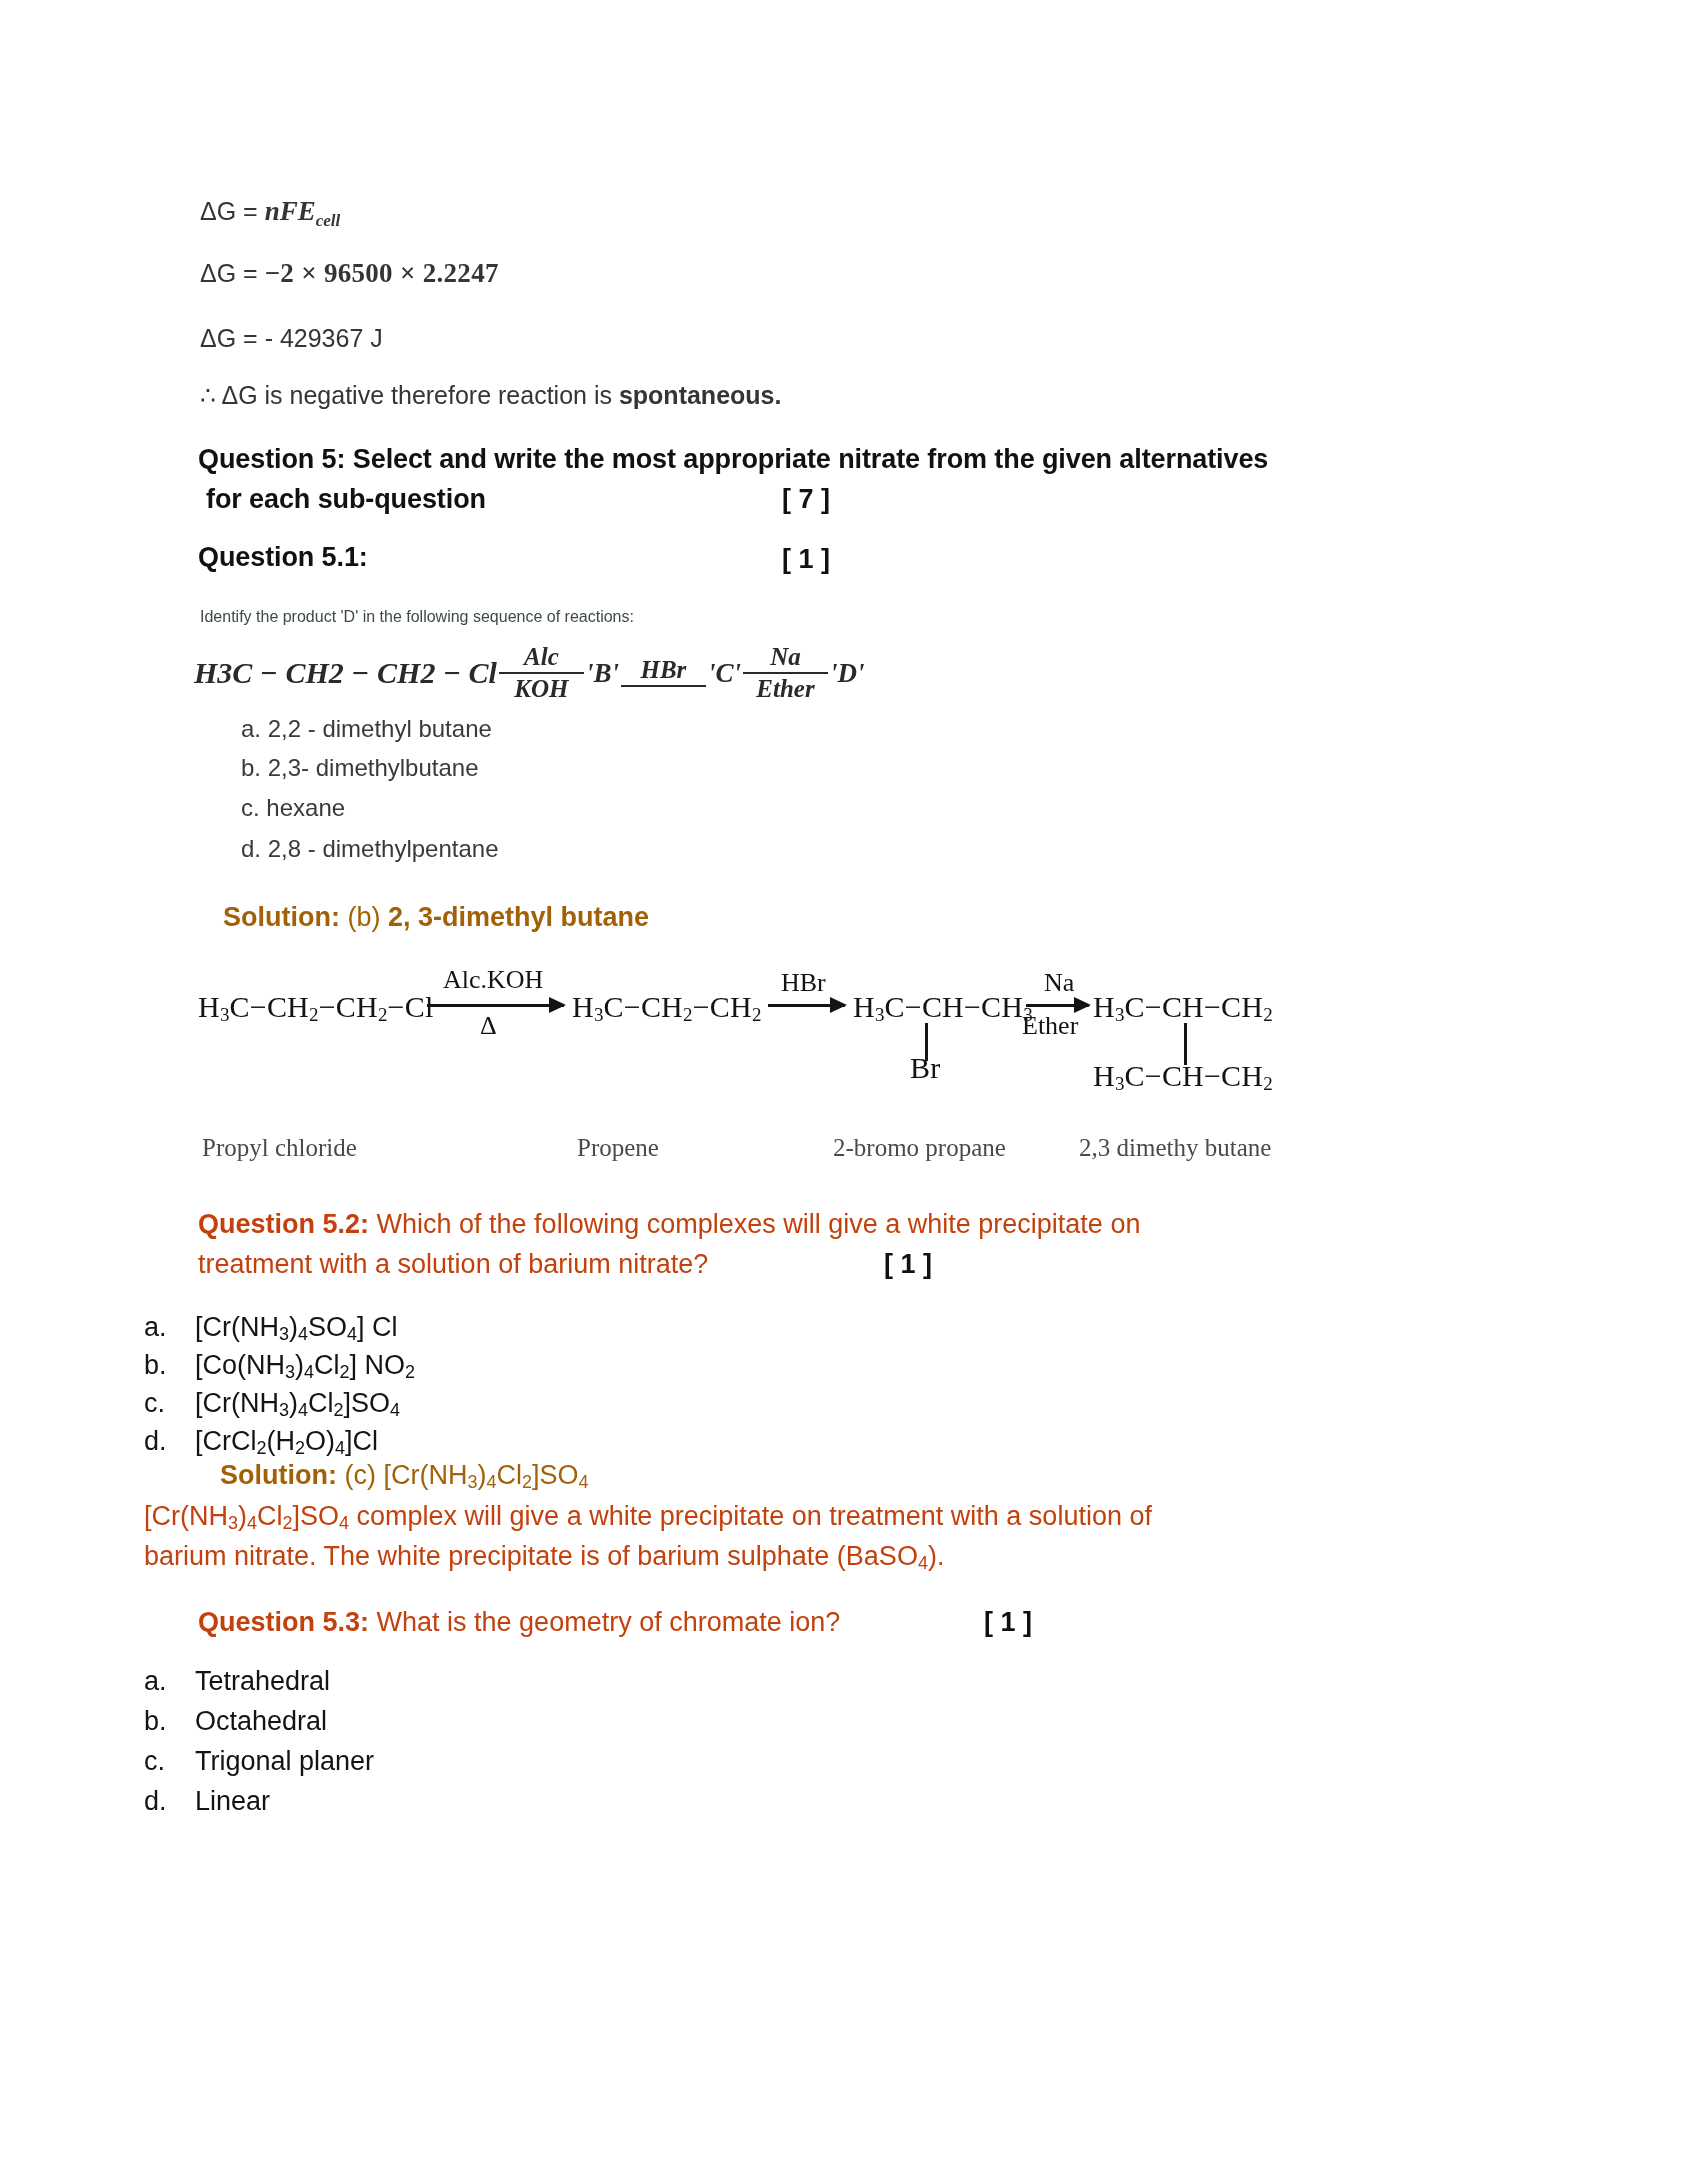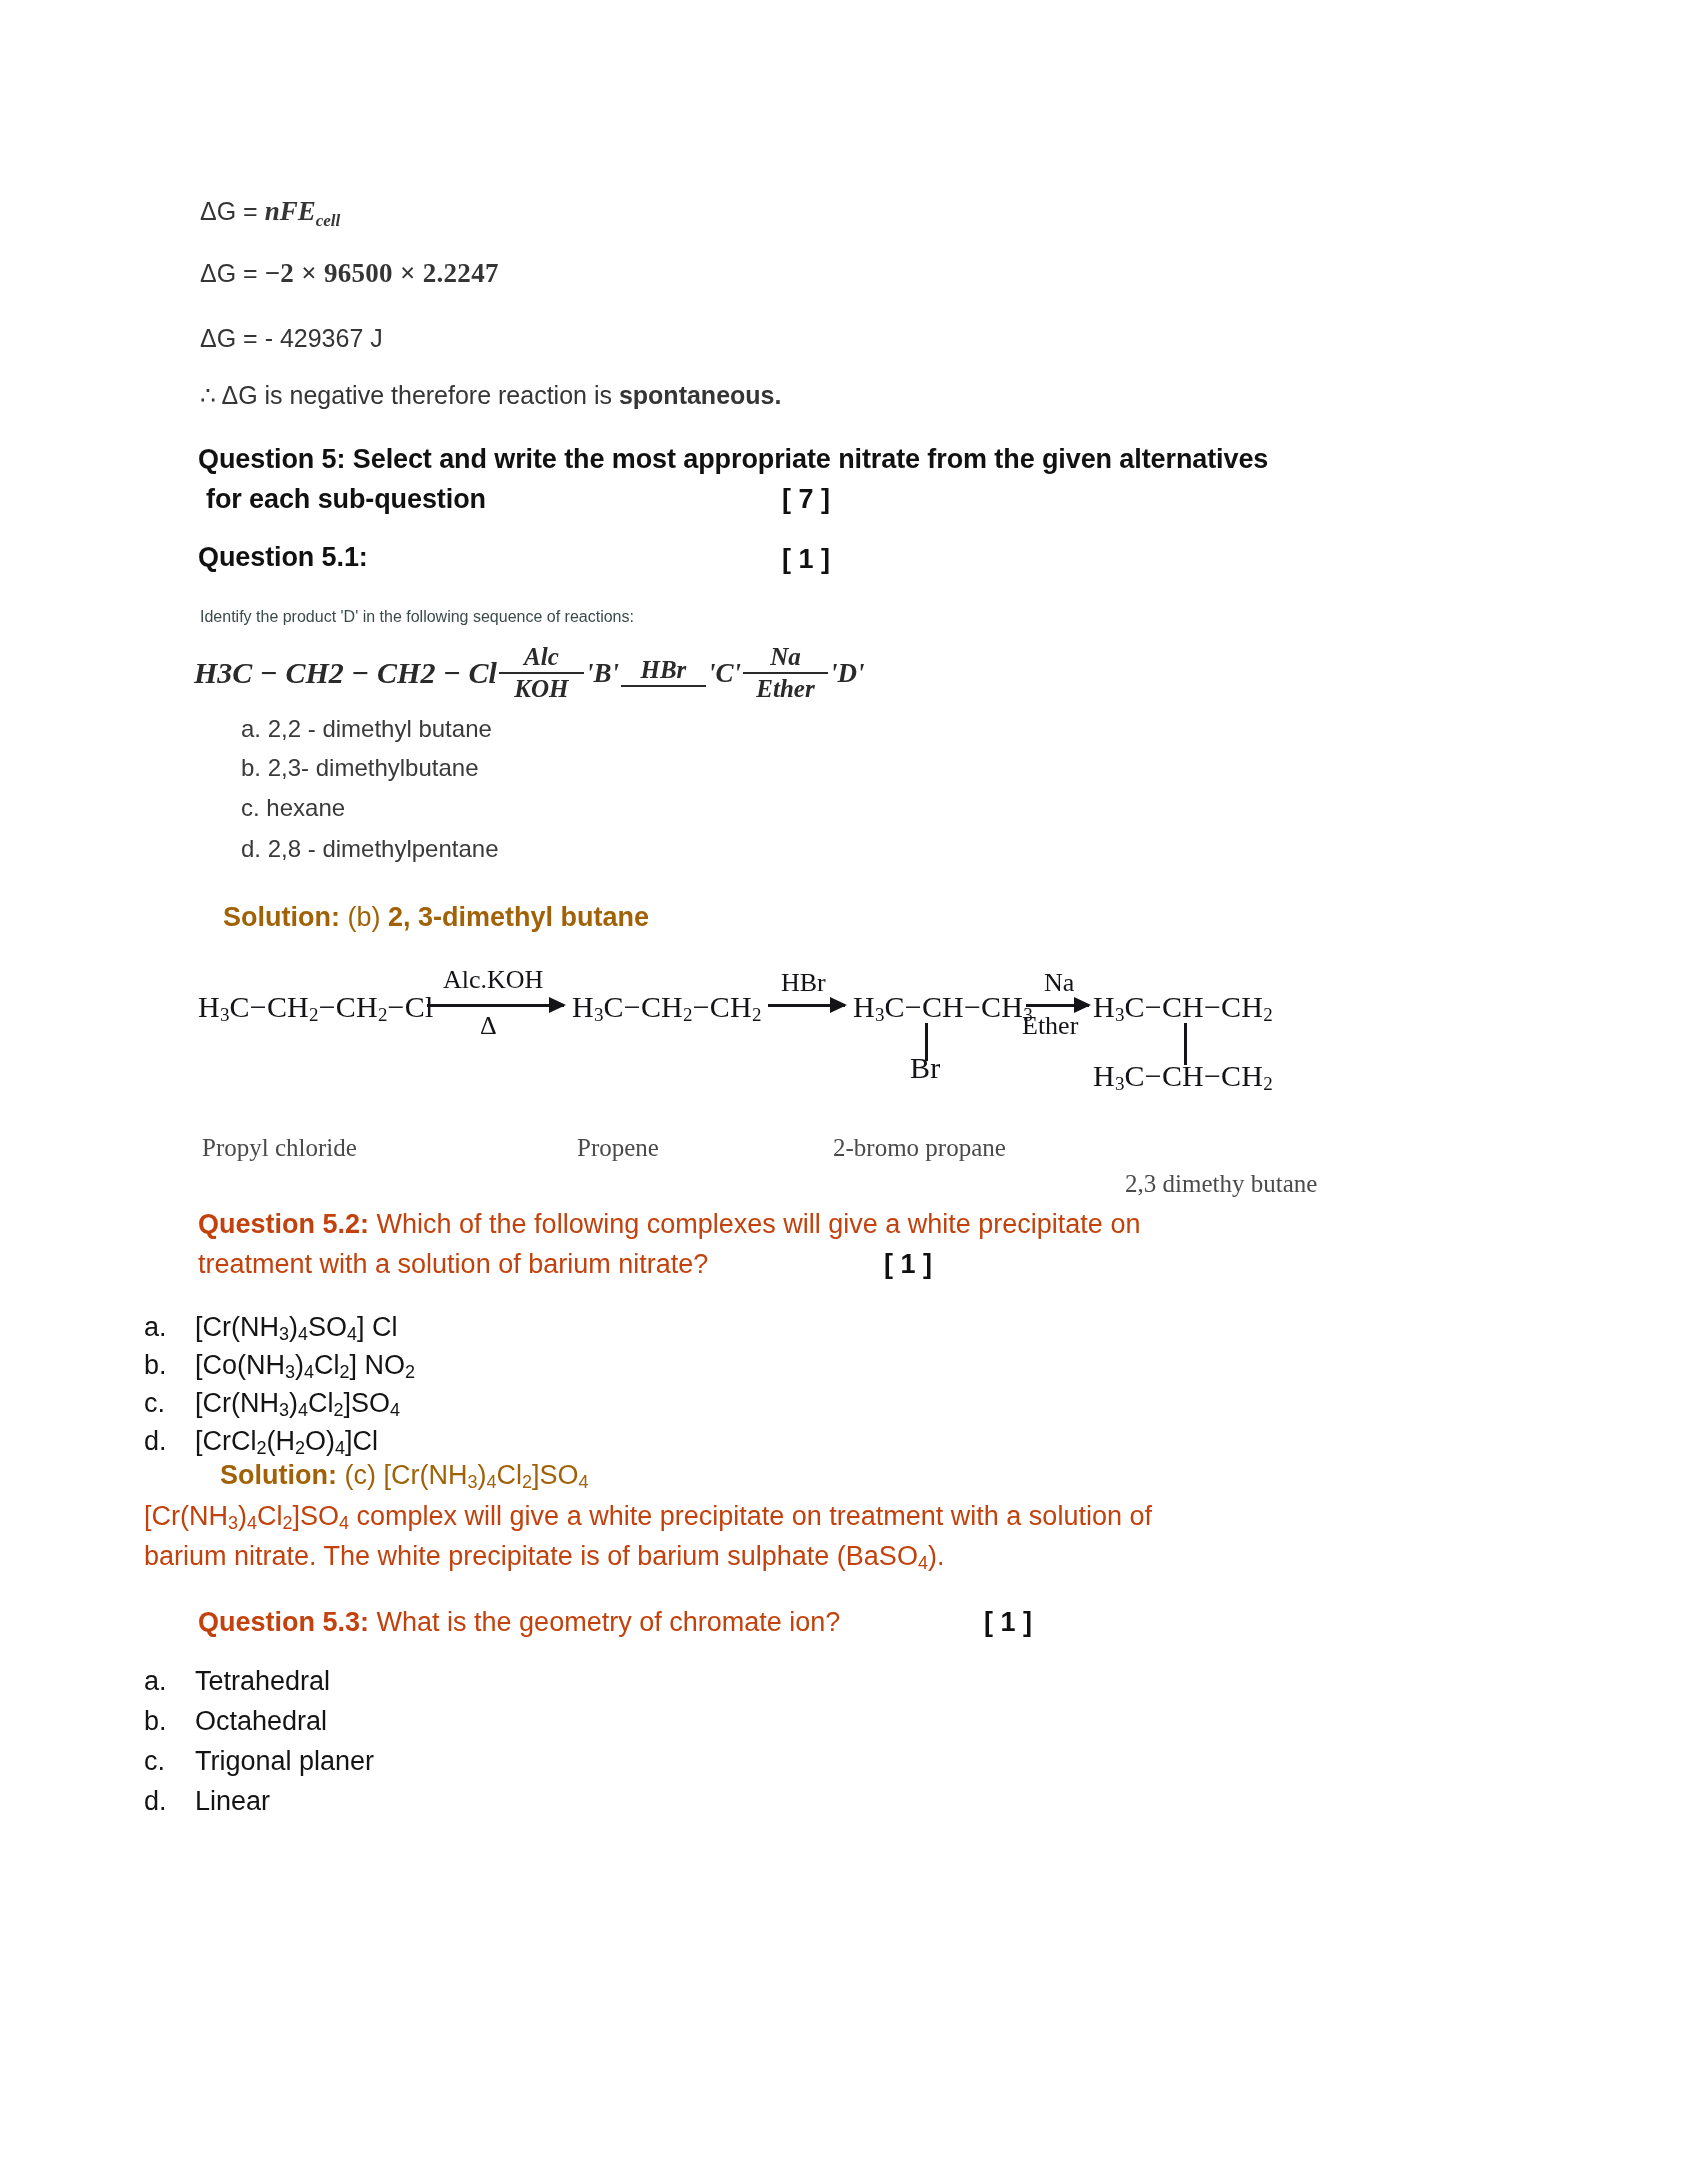--- a/index.html
+++ b/index.html
@@ -316,21 +316,21 @@
         H<sub>3</sub>C−CH−CH<sub>2</sub>
       </div>
       <div class="vbond" style="left:1184px;top:1023px;height:42px;"></div>
       <div class="sch-txt" style="left:1093px;top:1059px;">
         H<sub>3</sub>C−CH−CH<sub>2</sub>
       </div>
 
       <div class="sch-label" style="left:202px;top:1134px;">Propyl chloride</div>
       <div class="sch-label" style="left:577px;top:1134px;">Propene</div>
       <div class="sch-label" style="left:833px;top:1134px;">2-bromo propane</div>
-      <div class="sch-label" style="left:1125px;top:1134px;margin-top:36px;">2,3 dimethy butane</div>
+      <div class="sch-label" style="left:1079px;top:1134px;">2,3 dimethy butane</div>
     </div>
 
     <div class="para" style="left:198px;top:1209px;">
       <span class="bold">Question 5.2:</span>
       <span>Which of the following complexes will give a white precipitate on</span>
     </div>
     <div class="para" style="left:198px;top:1249px;">
       <span>treatment with a solution of barium nitrate?</span>
     </div>
     <div class="marks" style="left:884px;top:1249px;">[ 1 ]</div>

